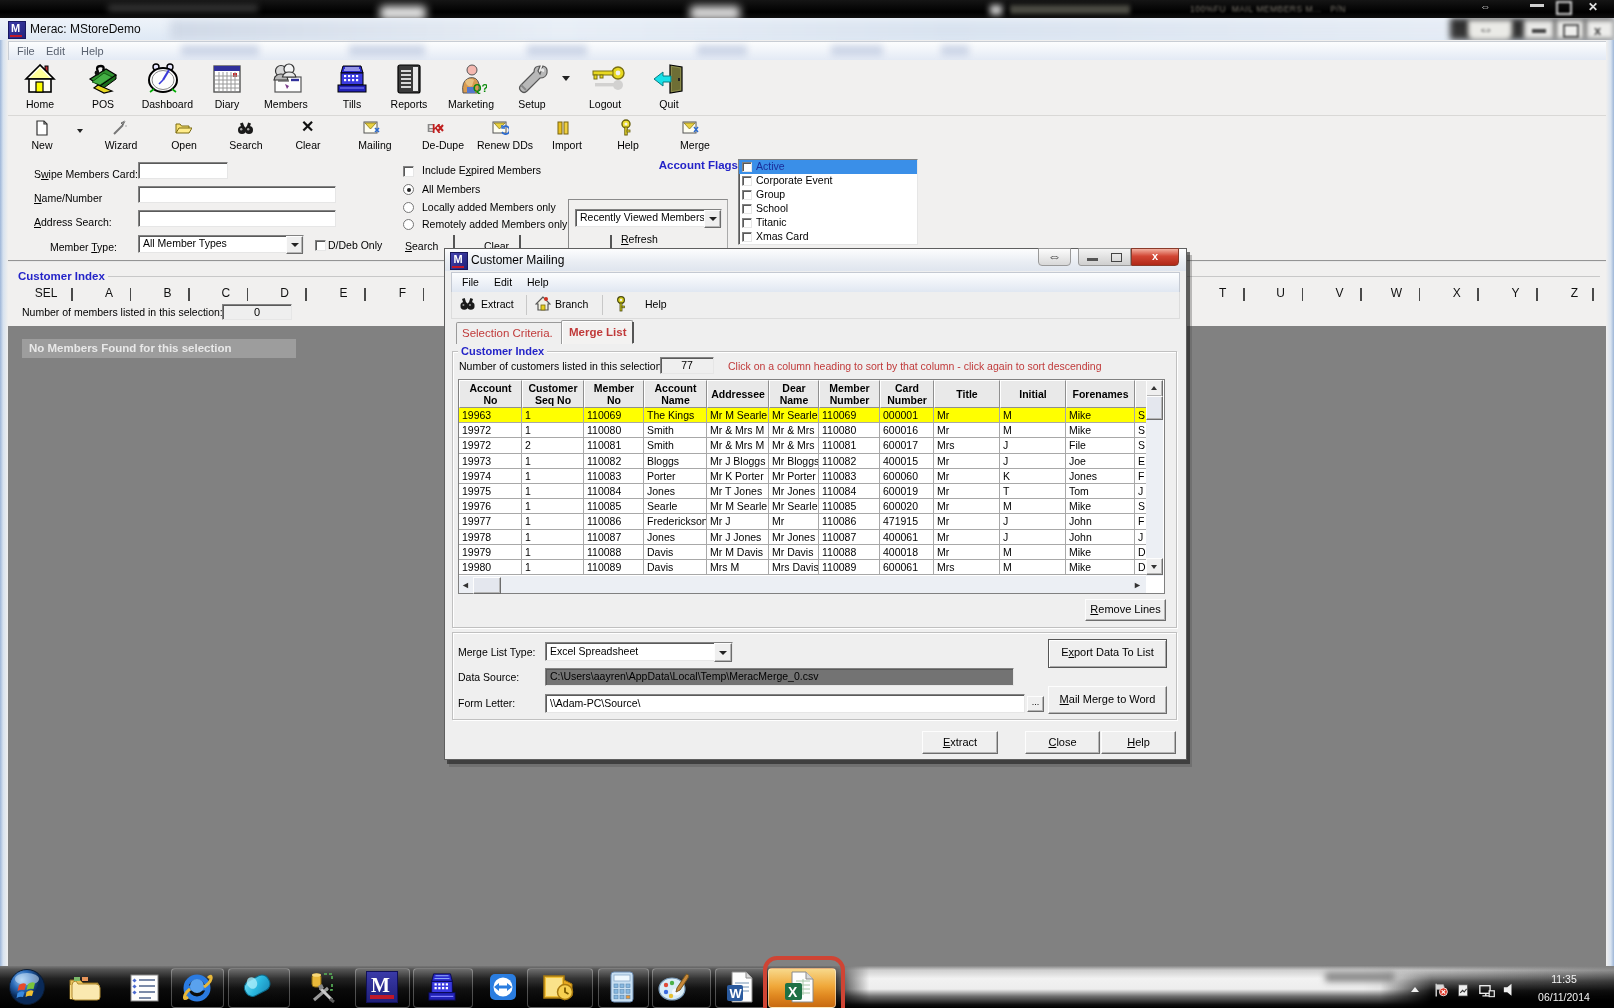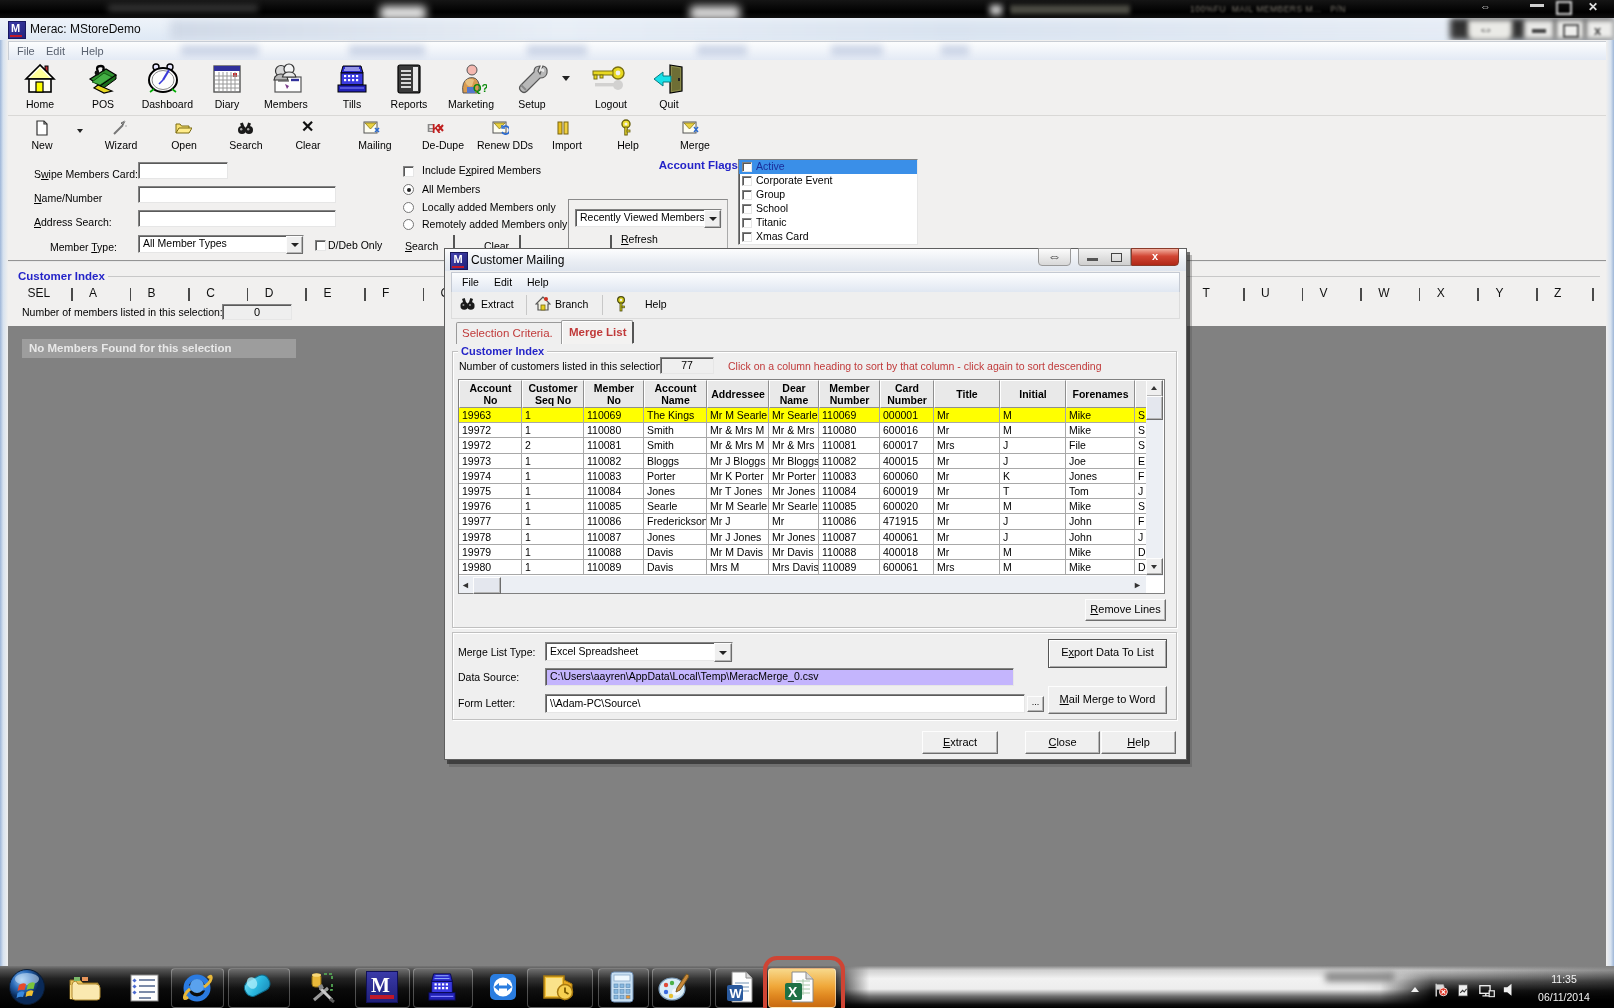--- a/index.html
+++ b/index.html
@@ -10,21 +10,21 @@
 .sunk{position:absolute;background:#fff;border:1px solid #828282;border-bottom-color:#e6e6e6;border-right-color:#e6e6e6;box-shadow:inset 1px 1px 0 #5a5a5a}
 .btn{position:absolute;background:#efefef;border:1px solid #6d6d6d;border-top-color:#fdfdfd;border-left-color:#fdfdfd;box-shadow:inset -1px -1px 0 #b5b5b5;text-align:center;font-size:11px}
 .blue{color:#2424c8;font-weight:bold}
 .red{color:#c03a3a}
 u{text-decoration:underline}
 #grid{border-collapse:separate;border-spacing:0;table-layout:fixed;position:absolute;left:0;top:0;width:687px}
 #grid th{background:#e9e9e9;border-right:1px solid #8f8f8f;border-bottom:1px solid #8f8f8f;border-top:1px solid #fff;border-left:1px solid #fff;font-size:10.5px;font-weight:bold;height:26px;padding:0;line-height:12px;overflow:hidden}
 #grid td{border-right:1px solid #a8a8a8;border-bottom:1px solid #a8a8a8;font-size:10.5px;height:14.2px;padding:0 0 0 3px;white-space:nowrap;overflow:hidden}
 #grid tr.yel td{background:#ffff00}
 
-.alpha{position:absolute;top:24px;text-align:left;font-size:12px;color:#111}
+.alpha{position:absolute;top:24px;text-align:right;font-size:12px;color:#111}
 </style>
 </head>
 <body>
 
 <div class="abs" id="topbar" style="left:0;top:0;width:1614px;height:22px;background:linear-gradient(#151515,#000 55%,#181818);overflow:hidden">
   <div class="abs" style="left:380px;top:6px;width:46px;height:14px;background:#e8e8e8;border-radius:4px;filter:blur(4px)"></div>
   <div class="abs" style="left:690px;top:6px;width:50px;height:14px;background:#ddd;border-radius:4px;filter:blur(4px)"></div>
   <div class="abs" style="left:108px;top:4px;width:150px;height:8px;background:#333;filter:blur(3px)"></div>
   <div class="abs" style="left:990px;top:5px;width:12px;height:10px;background:#cfcfcf;filter:blur(3px)"></div>
   <div class="abs" style="left:1010px;top:5px;width:120px;height:9px;background:#4a4a42;filter:blur(2px)"></div>
@@ -188,21 +188,21 @@
       <circle cx="28" cy="10" r="6" fill="#e8d820" stroke="#7a7010" stroke-width="1.4"></circle>
       <circle cx="28" cy="10" r="2.4" fill="#f1f0ef"></circle>
       <rect x="3" y="8" width="20" height="4" fill="#e8d820" stroke="#7a7010" stroke-width="1"></rect>
       <rect x="4" y="12" width="3" height="4" fill="#e8d820" stroke="#7a7010" stroke-width="1"></rect>
       <rect x="10" y="12" width="3" height="3" fill="#e8d820" stroke="#7a7010" stroke-width="1"></rect>
       <g opacity=".35">
           <circle cx="28" cy="22" r="5" fill="#999"></circle>
           <rect x="5" y="20" width="20" height="3.4" fill="#999"></rect>
         </g>
     </svg>
-    <div class="lbl" style="left:581px;top:38px;width:38px;text-align:right">Logout</div>
+    <div class="lbl" style="left:581px;top:38px;width:38px;text-align:left">Logout</div>
 
     <svg class="abs" style="left:644px;top:3px" width="34" height="32" viewBox="0 0 34 32">
       <polygon points="18,2 30,4 30,28 18,30" fill="#8a8a4a" stroke="#000" stroke-width="1.2"></polygon>
       <polygon points="20,4 28,5.5 28,26.5 20,28" fill="#6e6e35"></polygon>
       <rect x="26" y="15" width="2" height="3" fill="#222"></rect>
       <polygon points="2,16 11,9 11,13 19,13 19,19 11,19 11,23" fill="#18e0e8" stroke="#0a7a80" stroke-width="1"></polygon>
     </svg>
     <div class="lbl" style="left:648px;top:38px;width:26px;text-align:center">Quit</div>
   </div>
 
@@ -678,21 +678,21 @@
   <div class="abs" style="left:7px;top:383px;width:723px;height:86px;border:1px solid #c0c0c0;box-shadow:inset 1px 1px 0 #fff,1px 1px 0 #fff"></div>
   <div class="lbl" style="left:13px;top:397px">Merge List Type:</div>
   <div class="sunk" style="left:100px;top:393px;width:186px;height:17px">
     <div class="lbl" style="left:4px;top:2px">Excel Spreadsheet</div>
     <div class="btn" style="right:0;top:0;width:16px;height:17px">
         <div class="abs" style="left:4px;top:7px;border-left:4px solid transparent;border-right:4px solid transparent;border-top:4px solid #222"></div>
       </div>
   </div>
   <div class="btn" style="left:603px;top:390px;width:117px;height:27px;border:1px solid #555;box-shadow:inset 1px 1px 0 #fff,inset -1px -1px 0 #aaa;line-height:25px">E<u>x</u>port Data To List</div>
   <div class="lbl" style="left:13px;top:422px">Data Source:</div>
-  <div class="sunk" style="left:100px;top:419px;width:467px;height:16px;background:#c4b5fd">
+  <div class="sunk" style="left:100px;top:419px;width:467px;height:16px;background:#737373">
       <div class="lbl" style="left:4px;top:1px">C:\Users\aayren\AppData\Local\Temp\MeracMerge_0.csv</div>
     </div>
   <div class="lbl" style="left:13px;top:448px">Form Letter:</div>
   <div class="sunk" style="left:100px;top:445px;width:478px;height:17px">
       <div class="lbl" style="left:4px;top:2px">\\Adam-PC\Source\</div>
     </div>
   <div class="btn" style="left:582px;top:447px;width:15px;height:14px;line-height:10px;font-size:9px">...</div>
   <div class="btn" style="left:603px;top:437px;width:117px;height:26px;line-height:24px"><u>M</u>ail Merge to Word</div>
 
   <div class="btn" style="left:477px;top:482px;width:74px;height:21px;line-height:20px"><u>E</u>xtract</div>

